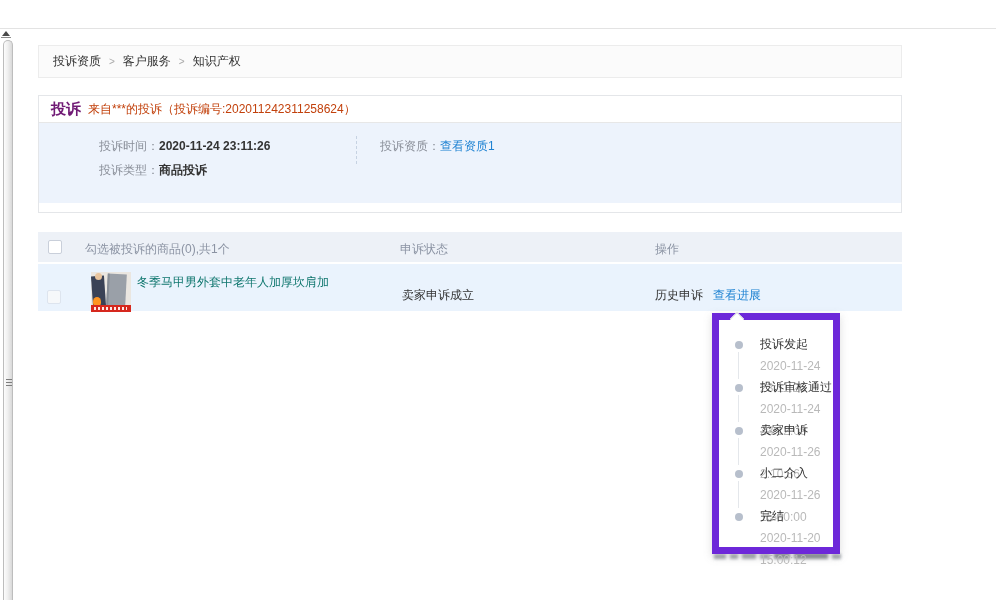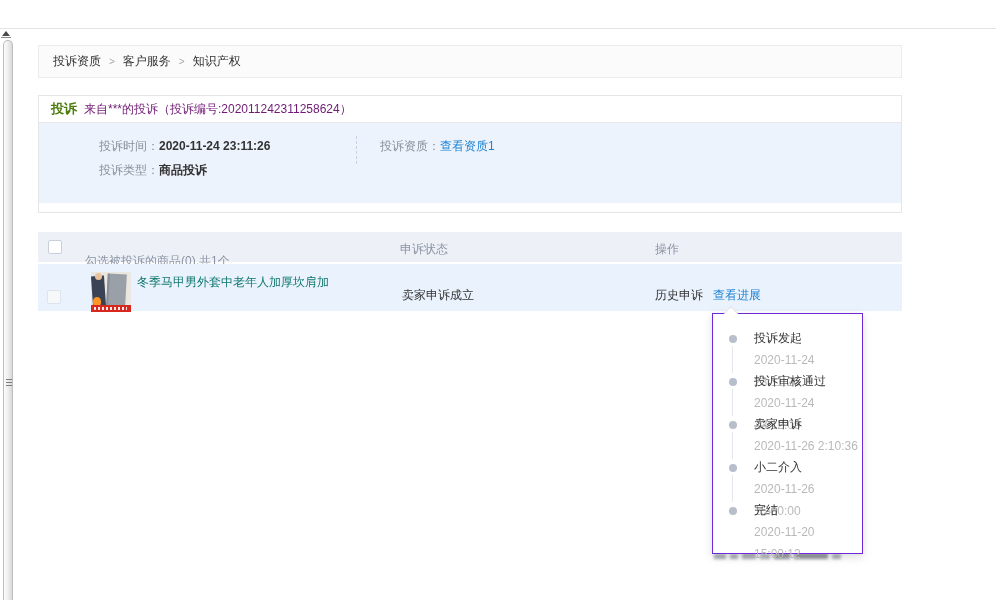--- a/index.html
+++ b/index.html
@@ -26,36 +26,36 @@
   .breadcrumb-bar { position:absolute; left:38px; top:45px; width:864px; height:33px;
     background:#fbfbfb; border:1px solid #ececec; display:flex; align-items:center; padding-left:14px; }
   .crumb { color:#333; }
   .crumb-sep { color:#aaa; font-size:10px; margin:0 8px; }
 
   
   .complaint-panel { position:absolute; left:38px; top:95px; width:864px; height:118px;
     border:1px solid #e4e6e9; background:#fff; }
   .panel-header { height:27px; background:#fff; border-bottom:1px solid #e7e7e7;
     display:flex; align-items:center; padding-left:12px; }
-  .panel-badge { color:#4d7c0f; font-weight:bold; font-size:13px; margin-right:7px;text-align:center; }
-  .panel-title { color:#701a75; }
+  .panel-badge { color:#701a75; font-weight:bold; font-size:15px; margin-right:7px;text-align:center; }
+  .panel-title { color:#c2410c; }
   .panel-body { position:relative; height:80px; background:#edf3fc; }
   .field-label { color:#8a8f99; }
   .field-value { color:#333; font-weight:bold; }
   .link { color:#1e82d2; text-decoration:none; cursor:pointer; }
   .fld-time { position:absolute; left:60px; top:15px; }
   .fld-qual { position:absolute; left:341px; top:15px; }
   .fld-type { position:absolute; left:60px; top:39px; }
   .body-divider { position:absolute; left:317px; top:13px; height:28px; border-left:1px dashed #c6d2e2; }
 
   
   .table { position:absolute; left:38px; top:232px; width:864px; }
   .t-header { position:relative; height:30px; background:#edf1f7; color:#8b93a3; }
   .t-header .checkbox { position:absolute; left:10px; top:8px; }
-  .th-select { position:absolute; left:47px; top:9px;margin-top:12px; }
+  .th-select { position:absolute; left:47px; top:9px; }
   .th-status { position:absolute; left:362px; top:9px; }
   .th-action { position:absolute; left:617px; top:9px; }
   .t-row { position:relative; height:47px; background:#eaf3fd; margin-top:2px; }
   .checkbox { width:14px; height:14px; background:#fff; border:1px solid #c9cfda; border-radius:2px; cursor:pointer; }
   .t-row .checkbox { position:absolute; left:9px; top:26px; background:#f6f8fa; border-color:#dde4ee; }
   .prod-img { position:absolute; left:53px; top:8px; width:40px; height:40px;
     background:#eae6e0; overflow:hidden; cursor:pointer; }
   .pi-person { position:absolute; left:1px; top:4px; width:13px; height:30px; background:#3a4256; transform:rotate(-4deg); }
   .pi-head { position:absolute; left:4px; top:1px; width:7px; height:7px; border-radius:50%; background:#e8c49e; }
   .pi-vest { position:absolute; left:16px; top:2px; width:19px; height:32px; background:#9aa0a8;
@@ -63,22 +63,22 @@
   .pi-flame { position:absolute; left:2px; bottom:6px; width:8px; height:9px; border-radius:50% 50% 40% 40%; background:#ff9522; }
   .pi-banner { position:absolute; left:0; bottom:0; width:40px; height:7px; background:#d6281e; }
   .pi-banner::after { content:""; position:absolute; left:3px; top:2px; width:33px; height:3px;
     background:repeating-linear-gradient(to right,#ffe9e6 0 2px,transparent 2px 4px); }
   .row-title { position:absolute; left:99px; top:10px; width:220px; line-height:16px; color:#0f766e; cursor:pointer; }
   .row-status { position:absolute; left:364px; top:23px; color:#333; }
   .row-action { position:absolute; left:617px; top:23px; }
   .row-action .history { color:#333; margin-right:10px; cursor:pointer;text-align:center; }
 
   
-  .popover { position:absolute; left:712px; top:313px; width:151px; height:241px;
-    background:#fff; border:1px solid #6d28d9; box-shadow:0 3px 8px rgba(120,120,120,.25); z-index:5; }
+  .popover { position:absolute; left:712px; top:313px; width:128px; height:241px;
+    background:#fff; border:7px solid #6d28d9; box-shadow:0 3px 8px rgba(120,120,120,.25); z-index:5; }
   .pop-caret { position:absolute; left:13px; top:-6px; width:10px; height:10px; background:#fff;
     border-left:1px solid #e2e2e2; border-top:1px solid #e2e2e2; transform:rotate(45deg); }
   .timeline { position:absolute; top:14px; left:0; right:0; }
   .tl-step { position:relative; padding-left:41px; height:43px; }
   .tl-step::after { content:""; position:absolute; left:19px; top:18px; height:27px; border-left:1px solid #e4e7eb; }
   .tl-step:last-child::after { display:none; }
   .tl-dot { position:absolute; left:16px; top:7px; width:8px; height:8px; border-radius:50%; background:#b7bfcc; }
   .tl-label { line-height:21px; color:#333; }
   .tl-time { line-height:22px; color:#b9b9b9; }
 

